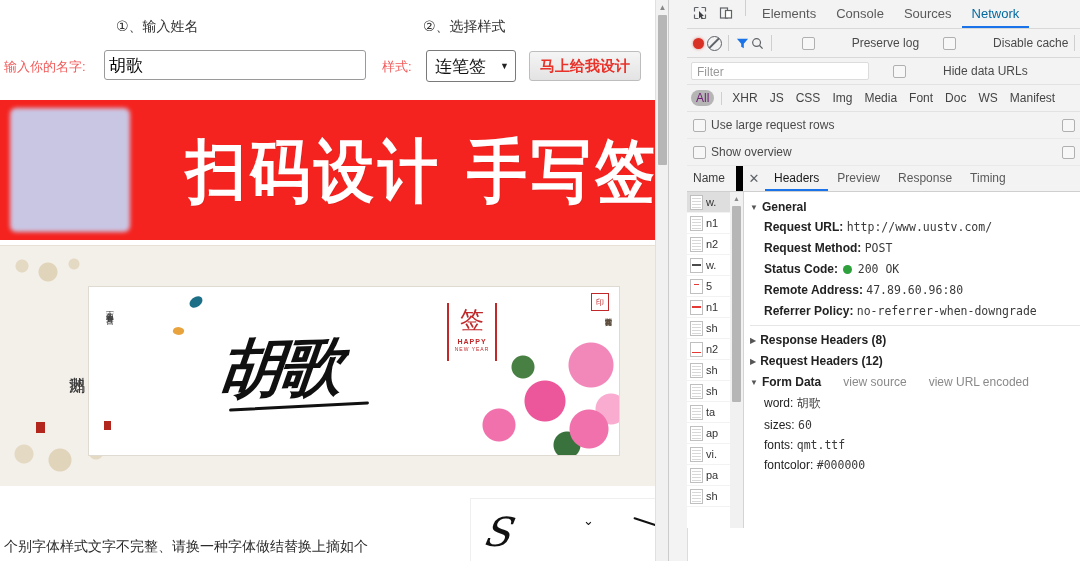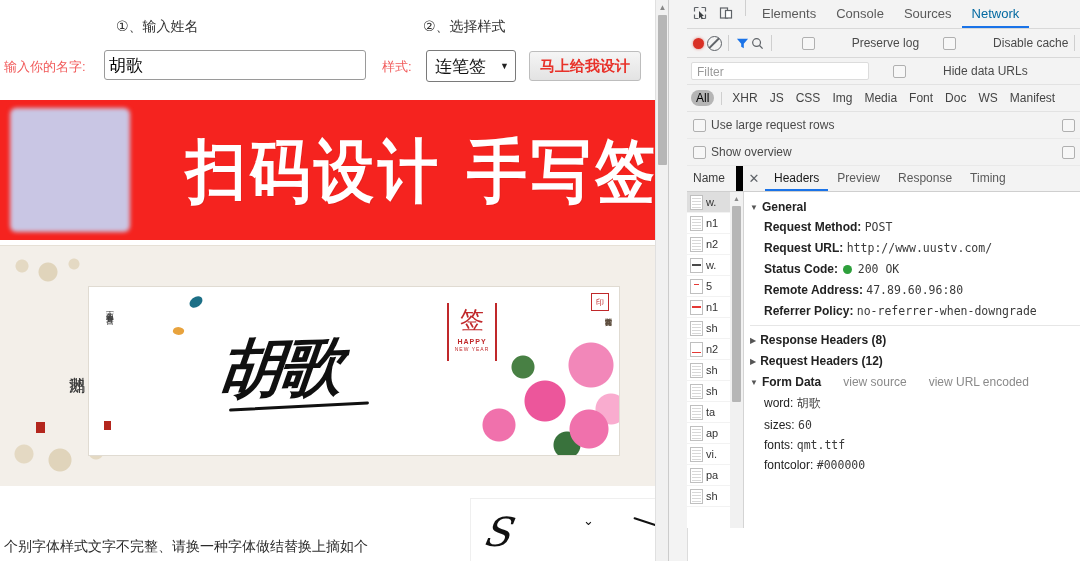--- a/index.html
+++ b/index.html
@@ -287,21 +287,21 @@
   }
   .dt-typesbar {
     position: relative; height: 26px; background: #f3f3f3;
     border-bottom: 1px solid #e2e2e2;
     display: flex; align-items: center; padding-left: 4px; overflow: hidden;
   }
   .type-chip {
     font-size: 12px; color: #444; padding: 1px 5px; border-radius: 8px;
     margin-right: 2px; white-space: nowrap; cursor: pointer;
   }
-  .type-chip.active { background: #b5b5b5; color: #000000; }
+  .type-chip.active { background: #b5b5b5; color: #701a75; }
   .type-divider { width:1px; height:13px; background:#cfcfcf; margin:0 5px; }
 
   .dt-optrow {
     position: relative; height: 26px; background: #f3f3f3;
     border-bottom: 1px solid #e9e9e9;
     display: flex; align-items: center; padding-left: 6px;
   }
   .opt-right-cb { position: absolute; right: 6px; top: 7px; }
 
   .dt-splitheader {
@@ -654,26 +654,26 @@
           </div>
         </div>
 
         <div class="detail-pane">
           <div class="sect-title">
             <span class="tri">▼</span>
             <span>General</span>
           </div>
 
           <div class="kv">
+            <b>Request URL:</b>
+            <span class="val">http://www.uustv.com/</span>
+          </div>
+          <div class="kv">
             <b>Request Method:</b>
             <span class="val">POST</span>
-          </div>
-          <div class="kv">
-            <b>Request URL:</b>
-            <span class="val">http://www.uustv.com/</span>
           </div>
           <div class="kv">
             <b>Status Code:</b>
             <span class="green-dot"></span>
             <span class="val">200 OK</span>
           </div>
           <div class="kv">
             <b>Remote Address:</b>
             <span class="val">47.89.60.96:80</span>
           </div>

